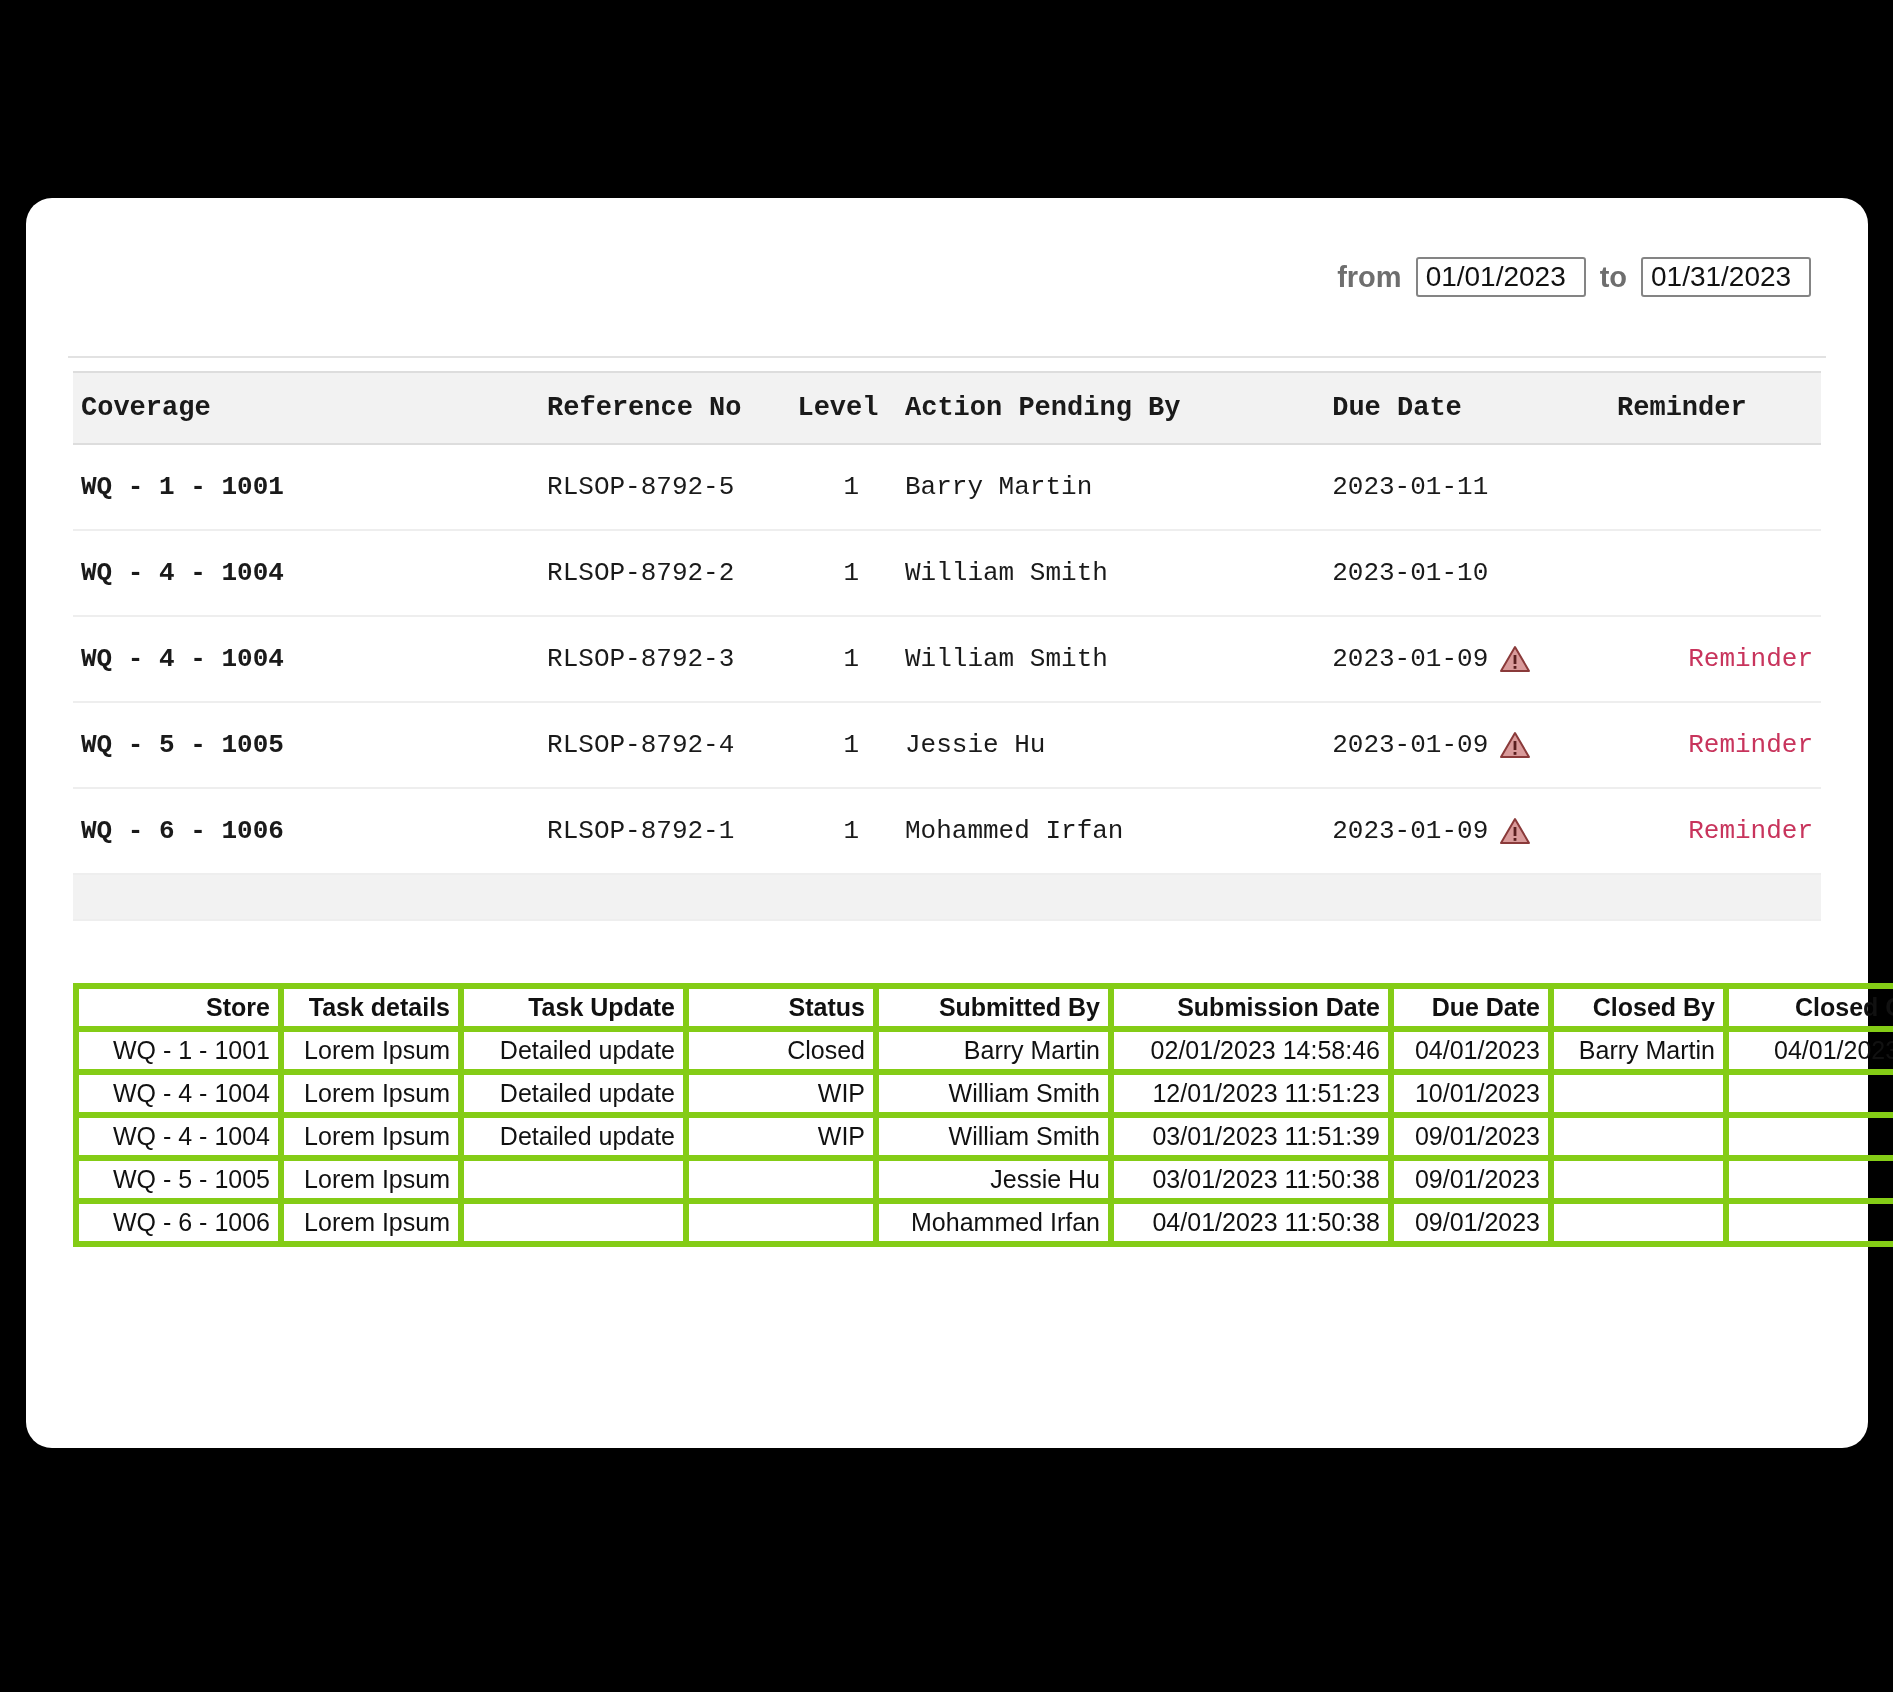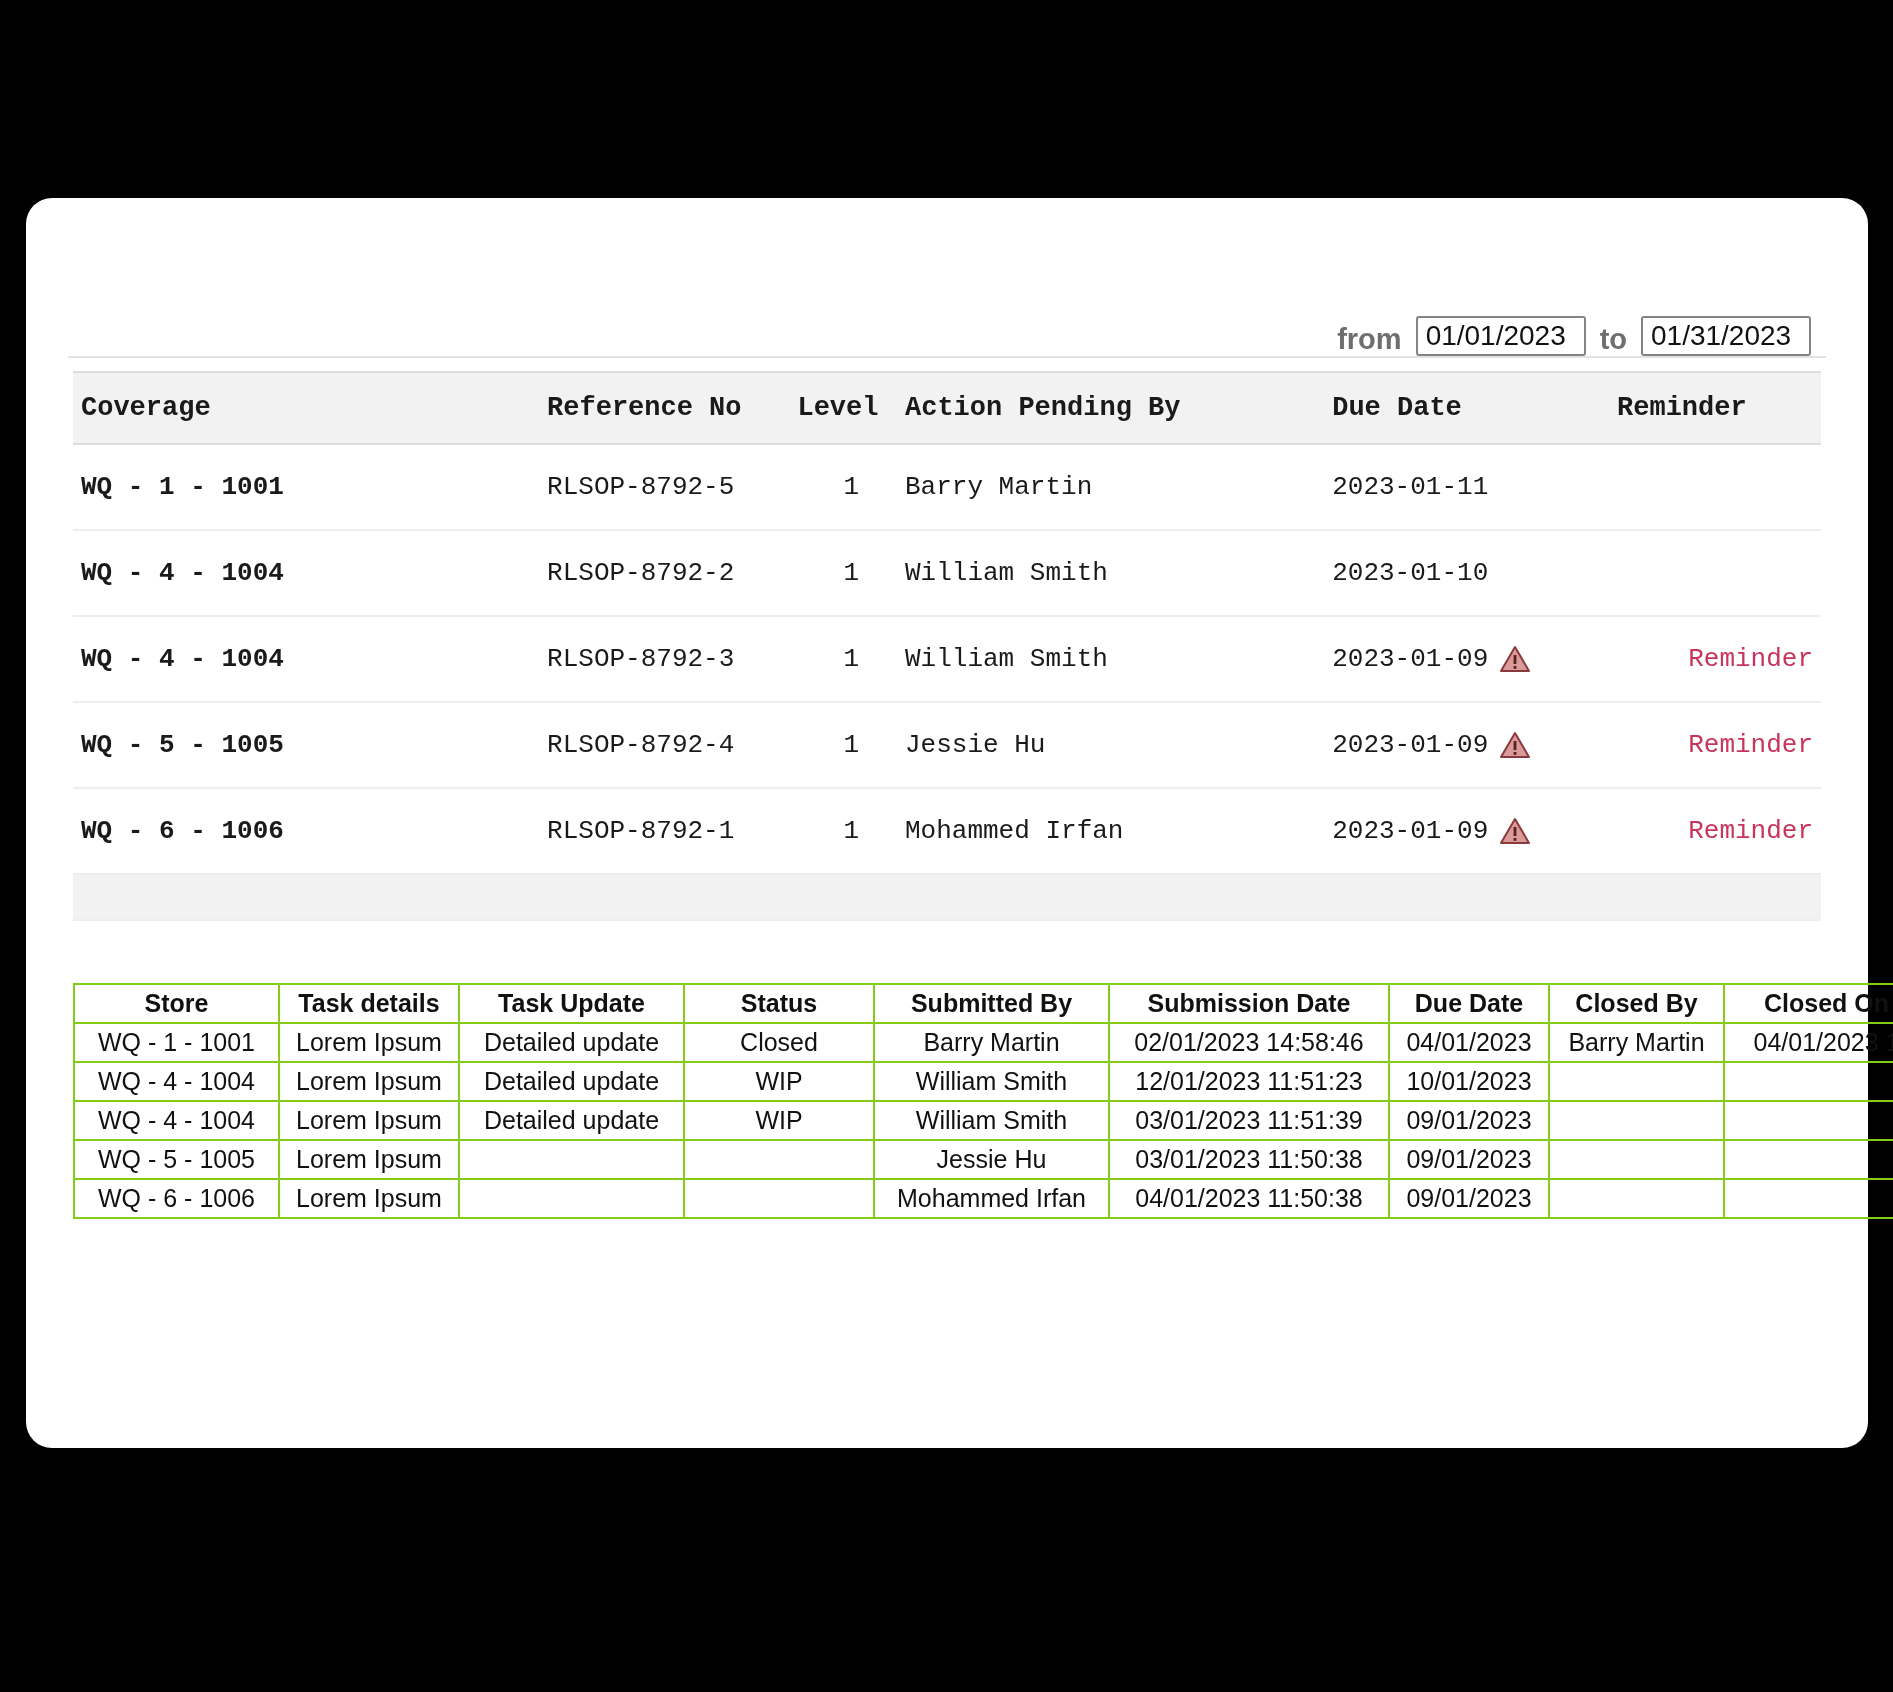--- a/index.html
+++ b/index.html
@@ -29,21 +29,21 @@
   }
   .card-inner {
     position: absolute;
     left: 0; top: 0; right: 0; bottom: 0;
     padding: 0 47px;
   }
 
   
   .filter-bar {
     display: flex;
-    align-items: flex-end;
+    align-items: center;
     justify-content: flex-end;
     height: 158px;
     padding-right: 10px;
   }
   .filter-label {
     font-size: 29px;
     font-weight: bold;
     color: #6e6e6e;
     margin-right: 14px;
   }
@@ -140,25 +140,25 @@
   }
 
   
   .detail-wrap { margin-top: 62px; }
   table.detail {
     border-collapse: collapse;
     width: 1800px;
     table-layout: fixed;
   }
   table.detail th, table.detail td {
-    border: 2px solid #84cc16;
+    border: 6px solid #84cc16;
     font-size: 25px;
     color: #111111;
     padding: 4px 8px;
-    text-align: center;
+    text-align: right;
     white-space: nowrap;
     overflow: hidden;
   }
   table.detail th { font-weight: bold; }
   table.detail td { font-weight: normal; }
   .d0 { width: 205px; }
   .d1 { width: 180px; }
   .d2 { width: 225px; }
   .d3 { width: 190px; }
   .d4 { width: 235px; margin-top: 12px; }

